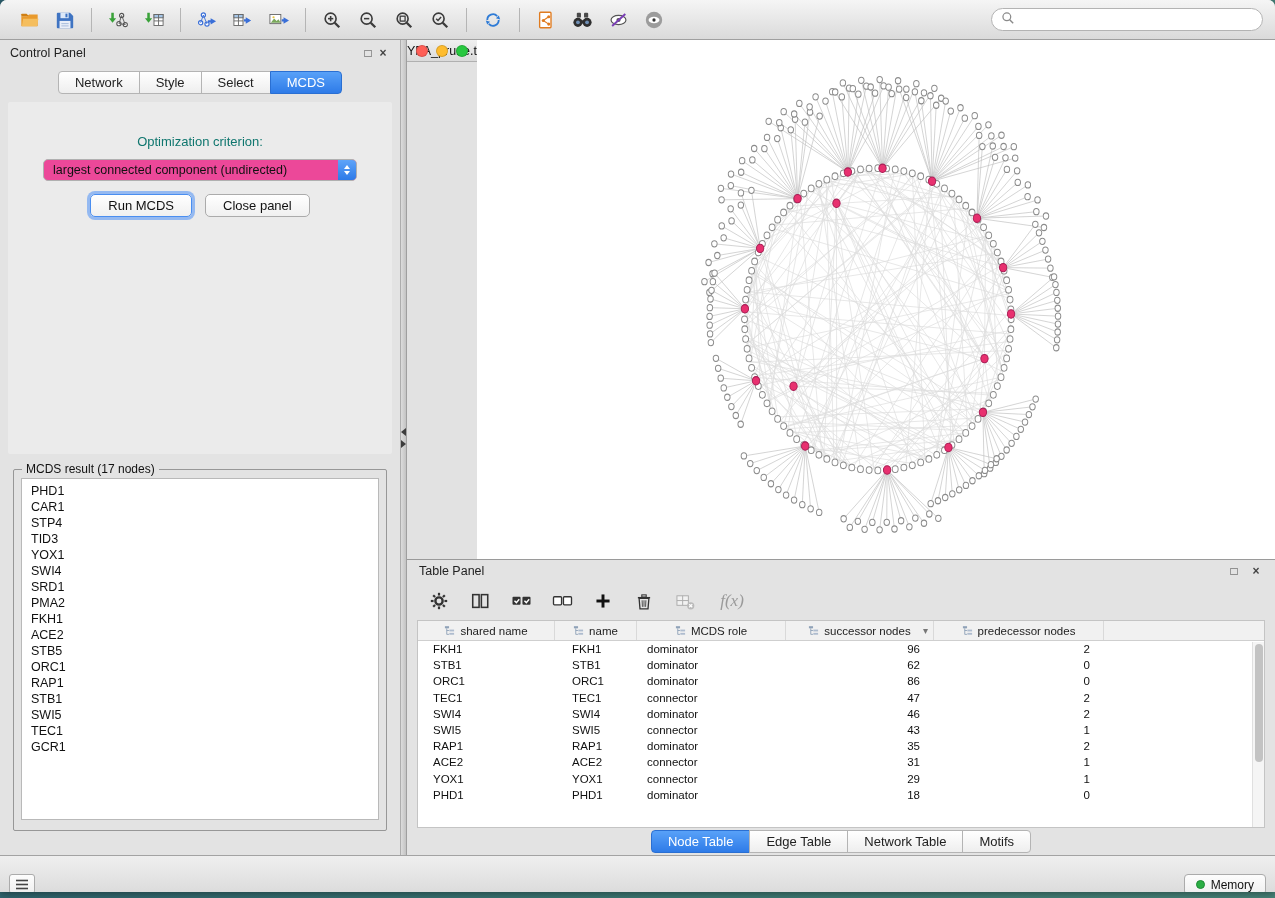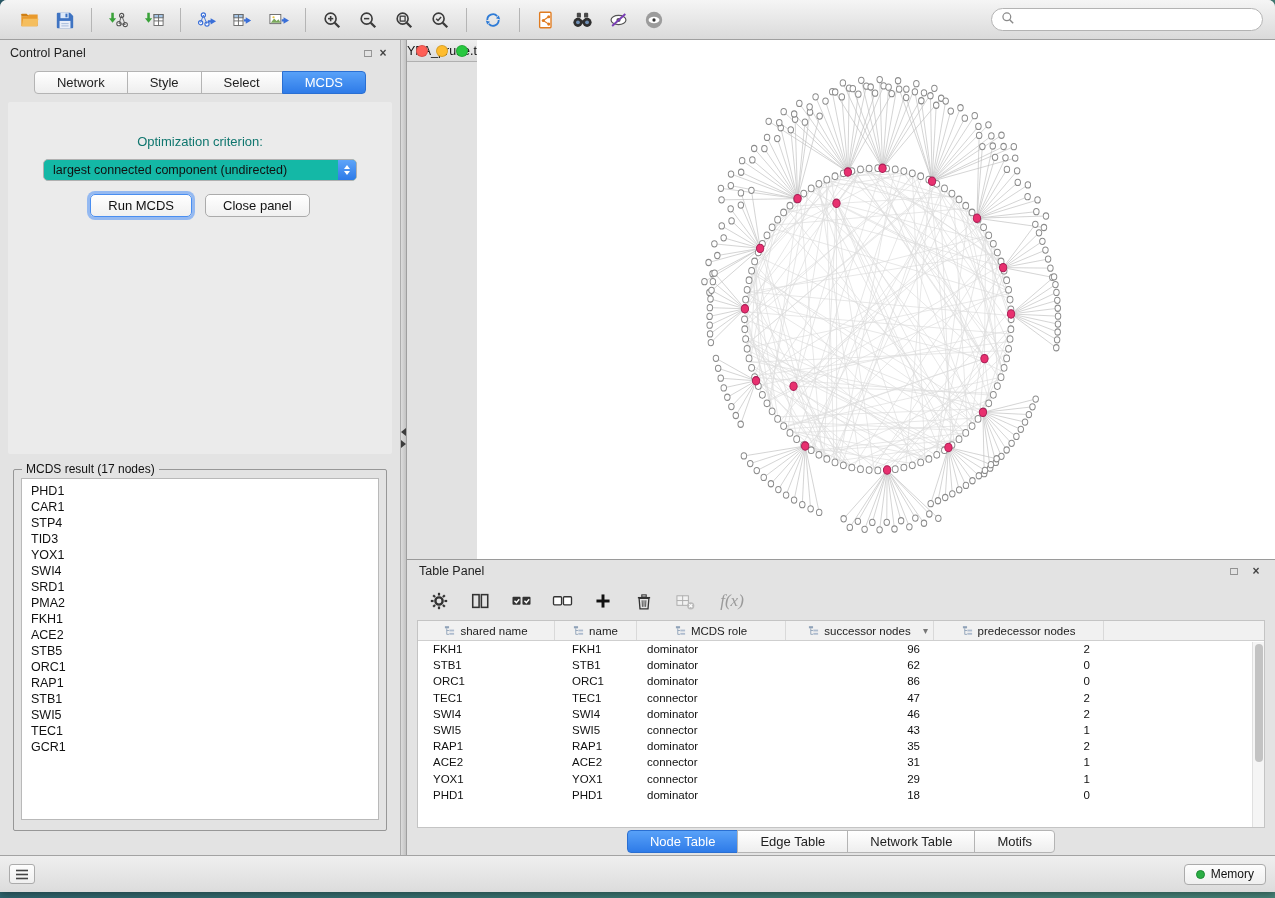--- a/index.html
+++ b/index.html
@@ -25,28 +25,28 @@
           border-right:1px solid #9f9f9f;position:relative}
   .tri{width:0;height:0;position:absolute;left:0}
   .tri-l{top:388px;border-right:5px solid #3c3c3c;border-top:4px solid transparent;border-bottom:4px solid transparent}
   .tri-r{top:400px;border-left:5px solid #3c3c3c;border-top:4px solid transparent;border-bottom:4px solid transparent}
   .right{flex:1;display:flex;flex-direction:column;min-width:0}
   
   .cp-header{height:25px;display:flex;align-items:center;padding:0 10px;gap:1px}
   .cp-title{font-size:12.5px;color:#222;flex:1}
   .win-btn{font-size:12px;color:#444;width:14px;text-align:center;cursor:default;font-weight:bold}
   .cp-tabs{display:flex;justify-content:center;padding:6px 0 6px}
-  .seg{font:13px "Liberation Sans",sans-serif;padding:3px 22px;background:linear-gradient(#ffffff,#eeeeee);
+  .seg{font:13px "Liberation Sans",sans-serif;padding:3px 16px;background:linear-gradient(#ffffff,#eeeeee);
        border:1px solid #b4b4b4;margin-left:-1px;color:#222;cursor:default}
   .seg:first-child{border-radius:4px 0 0 4px;margin-left:0}
   .seg:last-child{border-radius:0 4px 4px 0}
   .seg.active{background:linear-gradient(#58a1f8,#2e7be8);border-color:#2a6fd2;color:#fff}
   .cp-content{height:352px;flex:0 0 352px;margin:2px 8px;background:#ebebeb;border-radius:2px}
   .opt-label{text-align:center;margin-top:32px;font-size:13px;color:#0f766e}
-  .dropdown{width:314px;height:22px;margin:10px auto 0;background:#14b8a6;border:1px solid #b0b0b0;border-radius:5px;
+  .dropdown{width:314px;height:22px;margin:10px auto 0;background:#ec4899;border:1px solid #b0b0b0;border-radius:5px;
             display:flex;align-items:center;position:relative;cursor:default}
   .dd-text{flex:1;font-size:12.5px;padding-left:9px;white-space:nowrap;overflow:hidden}
   .dd-step{width:18px;height:20px;margin-right:0;border-radius:0 4px 4px 0;
            background:linear-gradient(#5ea4f9,#2d7ae8);display:flex;flex-direction:column;align-items:center;justify-content:center;gap:2px}
   .dd-up{width:0;height:0;border-left:3.5px solid transparent;border-right:3.5px solid transparent;border-bottom:4.5px solid #fff}
   .dd-down{width:0;height:0;border-left:3.5px solid transparent;border-right:3.5px solid transparent;border-top:4.5px solid #fff}
   .btn-row{display:flex;justify-content:center;gap:13px;margin-top:13px}
   .mac-btn{font:13px "Liberation Sans",sans-serif;padding:3px 17px;background:linear-gradient(#ffffff,#f0f0f0);
            border:1px solid #ababab;border-radius:5px;color:#111;cursor:default}
   .mac-btn.focus{box-shadow:0 0 0 3px rgba(77,143,245,.55);border-color:#4a8ef0}
@@ -81,21 +81,21 @@
   .tcell{font-size:11.5px;color:#111;white-space:nowrap;overflow:hidden}
   .tcell.c0{padding-left:15px}
   .tcell.c1{padding-left:17px}
   .tcell.c2{padding-left:10px}
   .tcell.c3,.tcell.c4{text-align:right;padding-right:14px}
   .scrollbar{position:absolute;top:21px;right:0;bottom:0;width:12px;background:#f5f5f5;border-left:1px solid #e0e0e0}
   .thumb{position:absolute;top:2px;left:2px;width:8px;height:64%;background:#c3c3c3;border-radius:4px}
   .tp-tabs{height:27px;flex:0 0 27px;display:flex;justify-content:center;align-items:center}
   
   .status-bar{height:31px;flex:0 0 31px;background:linear-gradient(#efefef,#dcdcdc);border-top:1px solid #a3a3a3;
-              display:flex;align-items:center;padding:18px 9px}
+              display:flex;padding:18px 9px}
   .menu-btn{width:26px;height:20px;border:1px solid #ababab;border-radius:3px;background:linear-gradient(#fdfdfd,#efefef);
             display:flex;align-items:center;justify-content:center;cursor:default}
   .memory-btn{margin-left:auto;height:21px;border:1px solid #ababab;border-radius:4px;background:linear-gradient(#fdfdfd,#efefef);
               display:flex;align-items:center;gap:6px;padding:0 11px;font:12px "Liberation Sans",sans-serif;color:#111;cursor:default}
   .mem-dot{width:9px;height:9px;border-radius:50%;background:#2bae44;border:1px solid #1d8a33}
 </style>
 </head>
 <body>
 
 <div class="window">

